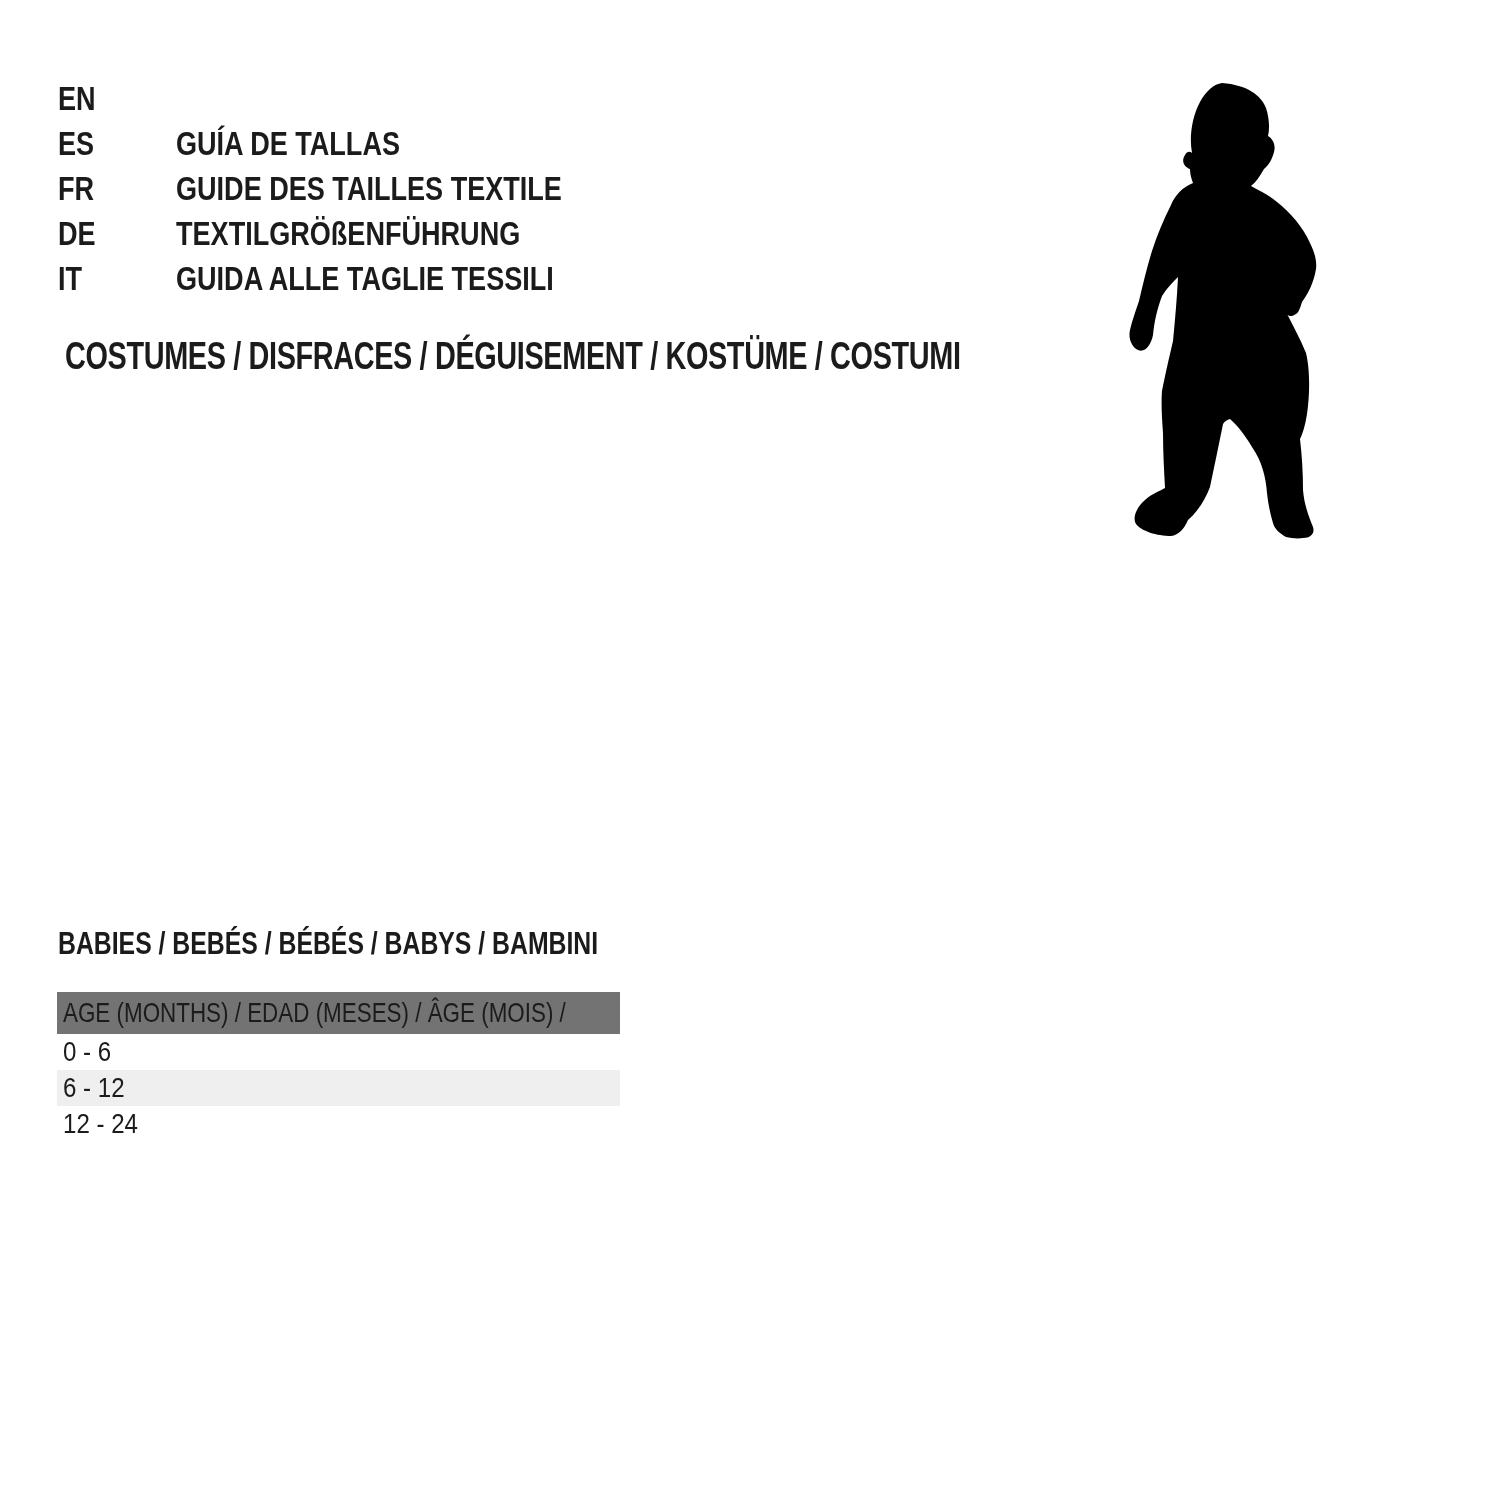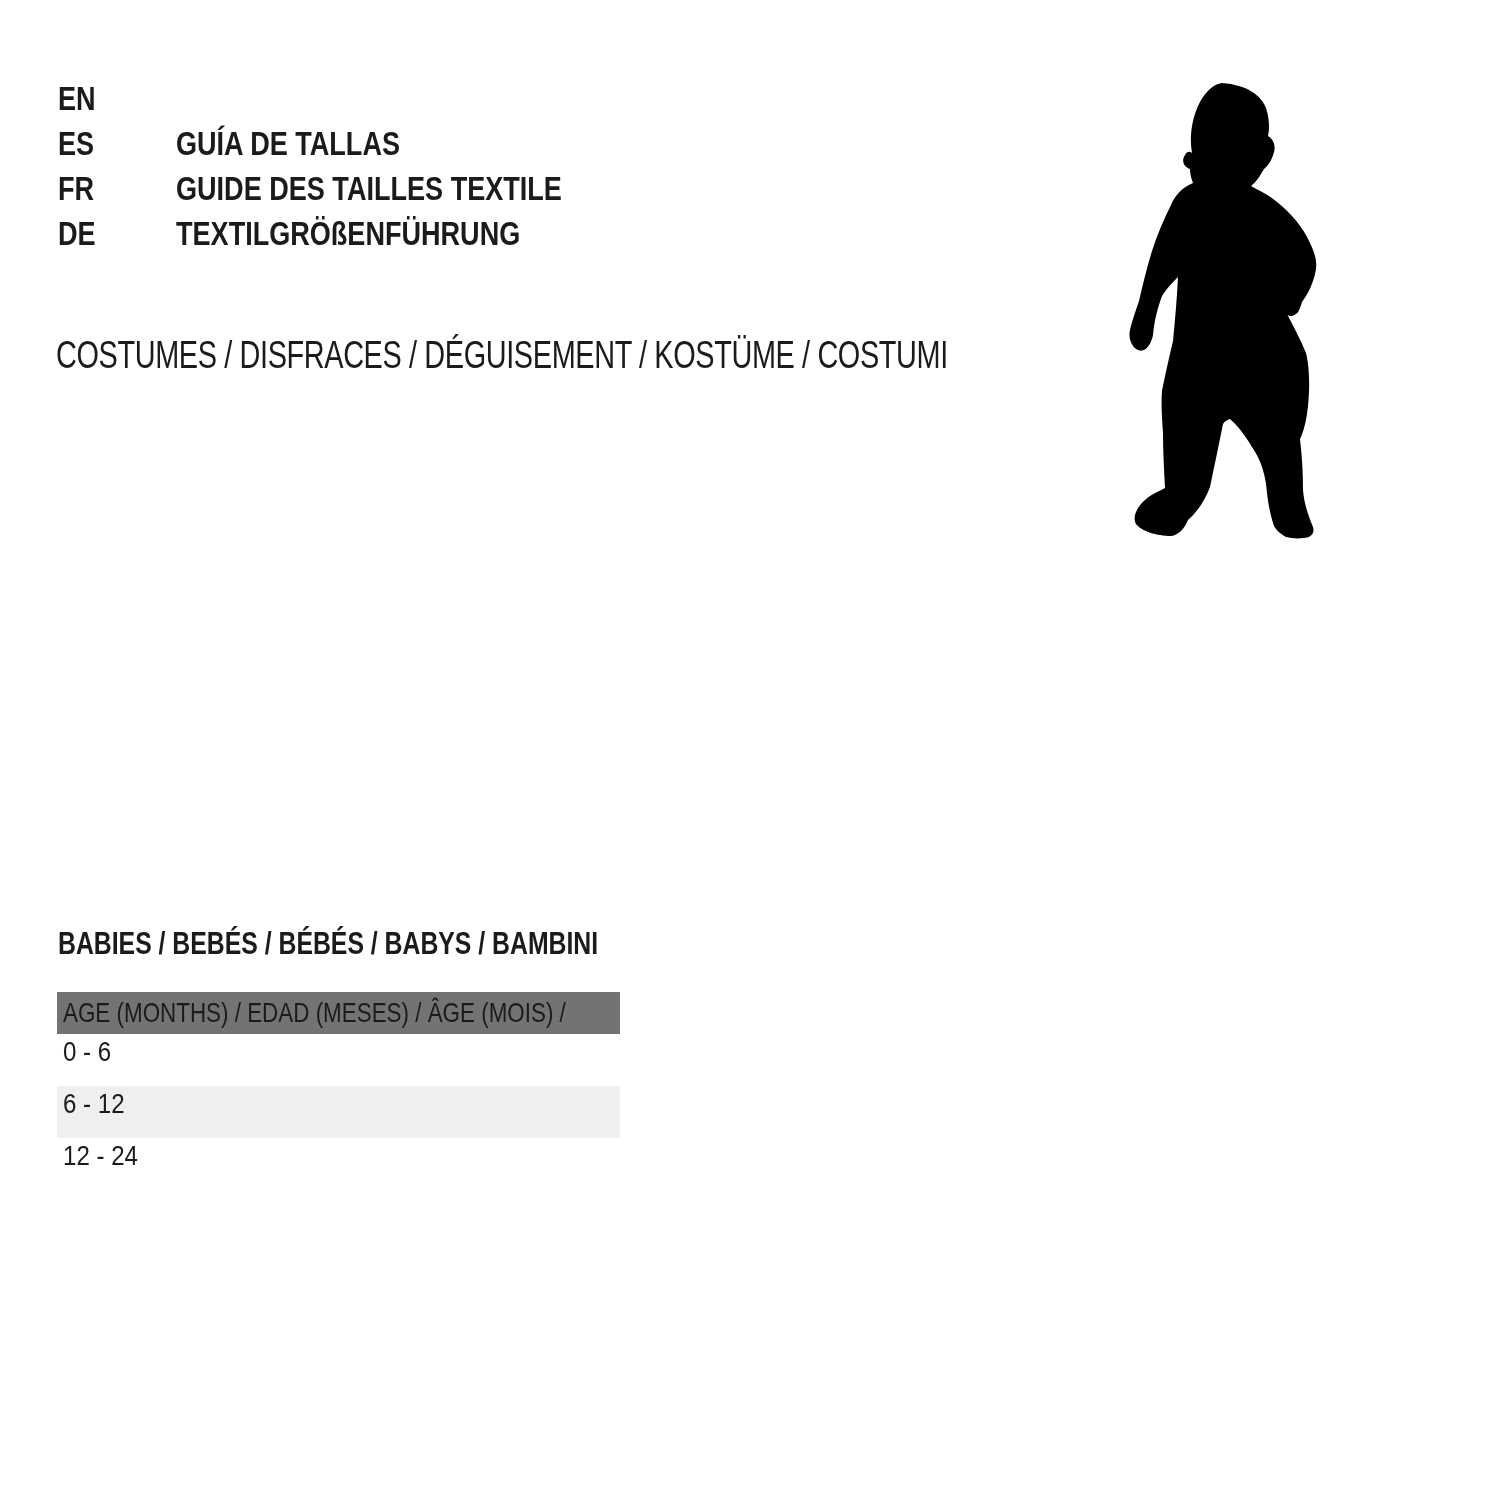--- a/index.html
+++ b/index.html
@@ -38,28 +38,28 @@
     align-items: center;
     font-size: 33px;
     font-weight: 700;
     gap: 48px;
   }
   .lang-code { width: 70px; }
 
   
   .category-line {
     position: absolute;
-    left: 56px;
+    left: 65px;
     top: 333px;
     font-size: 39px;
-    font-weight: 400;
+    font-weight: 700;
     letter-spacing: -0.5px;
     height: 45px;
     display: flex;
-    align-items: flex-start;
+    align-items: flex-end;
   }
 
   
   .figure {
     position: absolute;
     left: 1127px;
     top: 83px;
     width: 193px;
     height: 457px;
   }
@@ -87,21 +87,21 @@
     background: #737373;
     padding: 6px 0 6px 0;
   }
   .hline {
     font-size: 28px;
     line-height: 30px;
     padding-left: 6px;
     font-weight: 400;
   }
   .trow {
-    height: 52px;
+    height: 36px;
     line-height: 36px;
     font-size: 28px;
     padding-left: 6px;
     font-weight: 400;
   }
   .trow:nth-child(odd) { background: #ffffff; }
   .trow:nth-child(even) { background: #efefef; }
 </style>
 </head>
 <body>
@@ -114,20 +114,24 @@
     <span class="lang-code"><span class="cond sx82">ES</span></span>
     <span class="lang-label"><span class="cond sx82">GUÍA DE TALLAS</span></span>
   </div>
   <div class="lang-row">
     <span class="lang-code"><span class="cond sx82">FR</span></span>
     <span class="lang-label"><span class="cond sx82">GUIDE DES TAILLES TEXTILE</span></span>
   </div>
   <div class="lang-row">
     <span class="lang-code"><span class="cond sx82">DE</span></span>
     <span class="lang-label"><span class="cond sx82">TEXTILGRÖßENFÜHRUNG</span></span>
+  </div>
+  <div class="lang-row">
+    <span class="lang-code"><span class="cond sx82">IT</span></span>
+    <span class="lang-label"><span class="cond sx82">GUIDA ALLE TAGLIE TESSILI</span></span>
   </div>
 </div>
 
 <div class="category-line">
   <span class="cond sx74">COSTUMES / DISFRACES / DÉGUISEMENT / KOSTÜME / COSTUMI</span>
 </div>
 
 <div class="figure">
   <svg width="193" height="457" viewBox="0 0 193 457" xmlns="http://www.w3.org/2000/svg">
     <path d="M95,0

